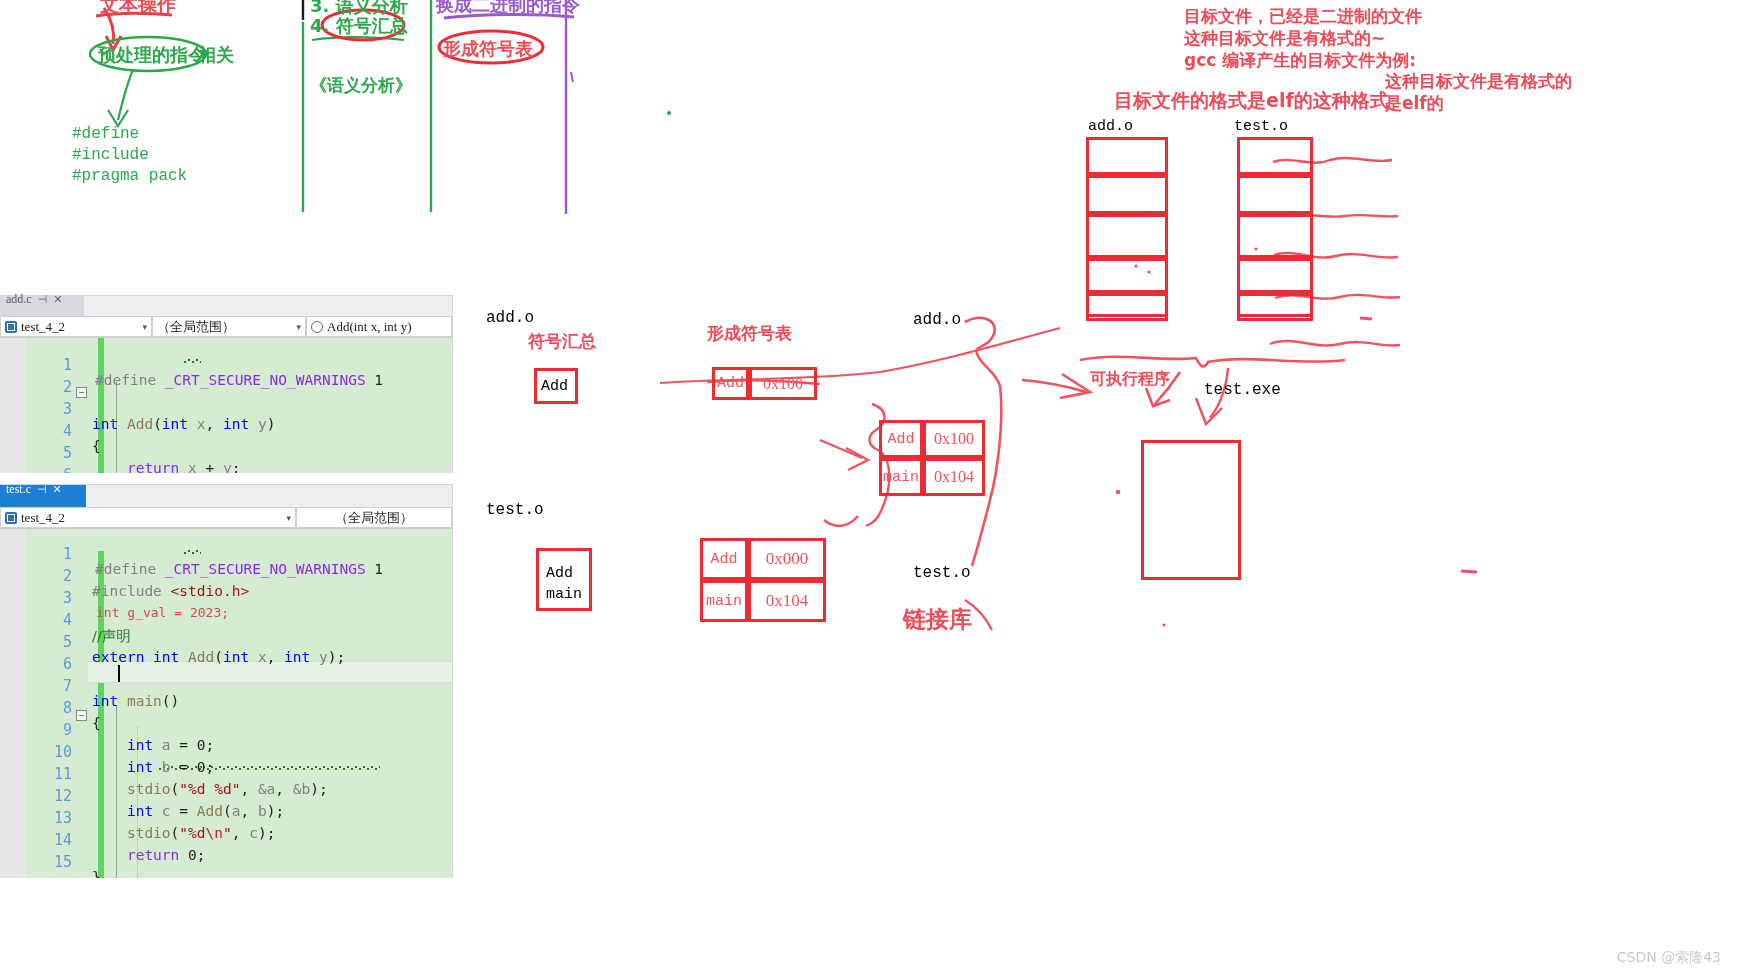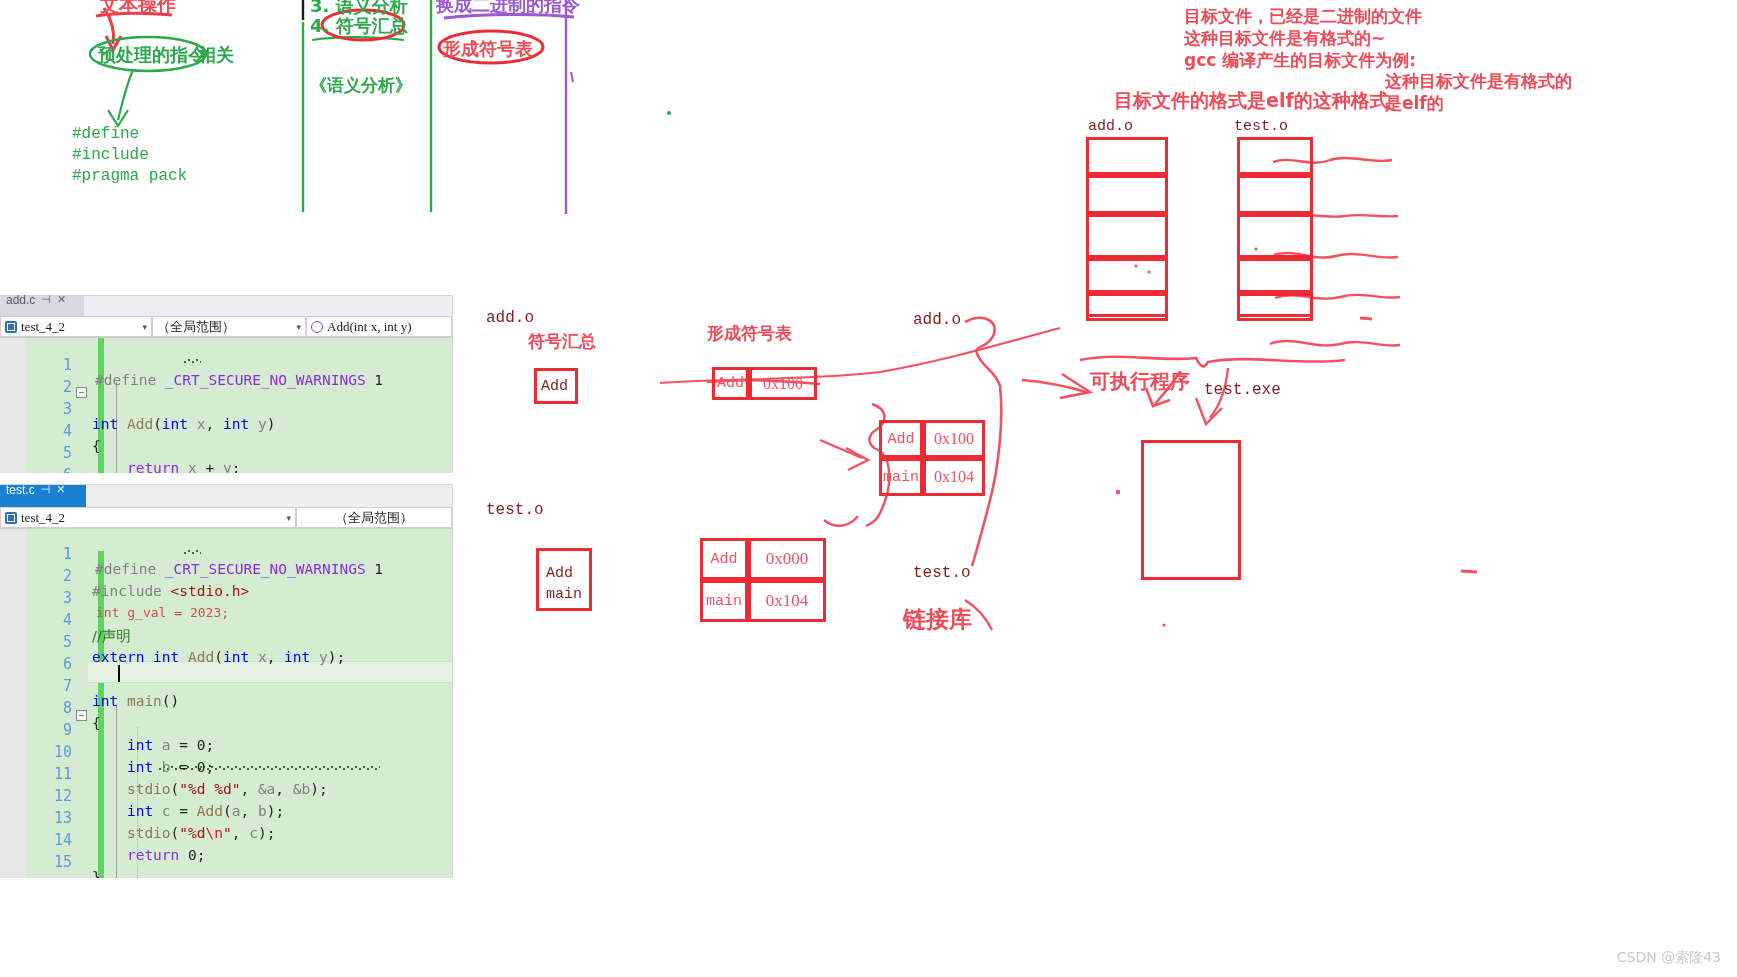--- a/index.html
+++ b/index.html
@@ -7,39 +7,39 @@
     width:1737px;height:977px;position:relative;overflow:hidden;
     background:#ffffff;
     font-family:"Liberation Serif", serif;
   }
   .abs{position:absolute;}
 
   
   #ink{position:absolute;left:0;top:0;width:1737px;height:977px;pointer-events:none;}
 
   .ann{position:absolute;white-space:pre;line-height:1.32;}
-  .ann-red{color:#7f1d1d;}
+  .ann-red{color:#000000;}
   .ann-red-b{color:#f04a57;font-weight:bold;}
   .ann-green{color:#2aa84a;}
   .ann-purple{color:#9b59d0;}
   .ann-mono{font-family:"Liberation Mono", monospace;}
   .ann-cjk{font-family:"DejaVu Sans", sans-serif;font-weight:bold;}
 
   
   .rbox{position:absolute;border:3px solid #ee2b35;background:transparent;
         box-sizing:border-box;}
   .rcell{position:absolute;border:3px solid #ee2b35;box-sizing:border-box;
          display:flex;align-items:center;justify-content:center;
          color:#f2525f;font-family:"Liberation Serif", serif;}
 
   
   .vs{position:absolute;background:#ffffff;box-shadow:0 0 0 1px #d6d6d6;}
   .vs-tabstrip{height:20px;background:#eeeef2;position:relative;}
   .vs-tab{position:absolute;left:0;top:0;height:20px;padding:2px 6px 15px 6px;
-          font-family:Liberation Sans, sans-serif;font-size:12px;
+          font-family:Liberation Serif, serif;font-size:12px;
           display:flex;align-items:center;gap:6px;box-sizing:border-box;}
   .vs-tab.inactive{background:#d8d8e0;color:#5a5a66;}
   .vs-tab.active{background:#1b7fd4;color:#ffffff;}
   .vs-tab .pin,.vs-tab .x{font-size:11px;opacity:.95;}
   .vs-navbar{height:21px;background:#ffffff;border-bottom:1px solid #ccc;
              display:flex;align-items:stretch;font-family:"Liberation Serif",serif;font-size:13px;}
   .vs-combo{border:1px solid #cfcfcf;display:flex;align-items:center;
             padding:0 4px;gap:4px;background:#ffffff;color:#1c1c1c;
             position:relative;box-sizing:border-box;}
   .vs-combo .caret{margin-left:auto;color:#555;font-size:9px;padding-left:6px;}
@@ -250,21 +250,21 @@
   <span>main</span>
 </div>
 <div class="rcell" style="left:748px;top:580px;width:78px;height:42px;font-size:17px;">
   <span>0x104</span>
 </div>
 
 <div class="ann ann-mono ann-red abs" style="left:913px;top:310px;font-size:16px;">add.o</div>
 <div class="ann ann-mono ann-red abs" style="left:913px;top:563px;font-size:16px;">test.o</div>
 <div class="ann ann-cjk ann-red-b abs" style="left:903px;top:604px;font-size:23px;">链接库</div>
 
-<div class="ann ann-cjk ann-red-b abs" style="left:1090px;top:368px;font-size:20px;">可执行程序</div>
+<div class="ann ann-cjk ann-red-b abs" style="left:1090px;top:368px;font-size:16px;">可执行程序</div>
 <div class="ann ann-mono ann-red abs" style="left:1204px;top:380px;font-size:16px;">test.exe</div>
 <div class="rbox" style="left:1141px;top:440px;width:100px;height:140px;"></div>
 
 <div class="vs" style="left:0px;top:296px;width:452px;height:176px;">
   <div class="vs-tabstrip">
     <div class="vs-tab inactive" style="width:84px;">
       <span>add.c</span>
       <span class="pin">⊣</span>
       <span class="x">✕</span>
     </div>

